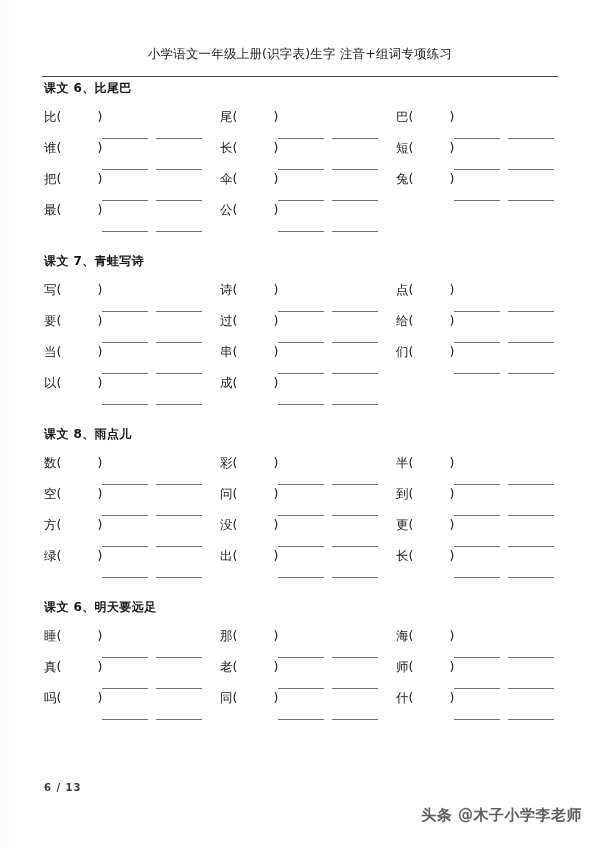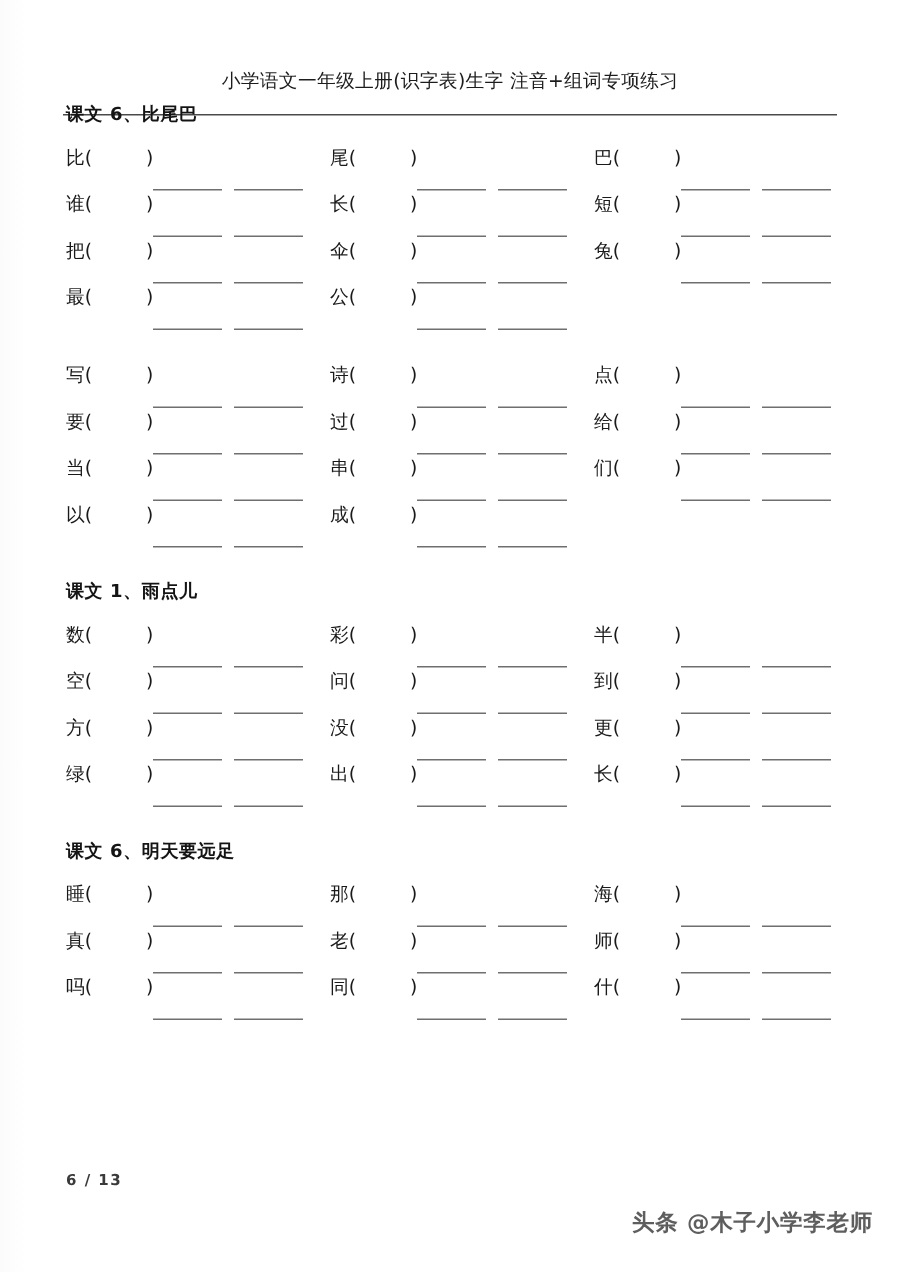--- a/index.html
+++ b/index.html
@@ -52,21 +52,21 @@
     left: 42px;
     top: 76px;
     width: 516px;
     height: 1px;
     background: #4a4a4a;
   }
 
   #sections {
     position: absolute;
     left: 0;
-    top: 68px;
+    top: 80px;
     width: 591px;
   }
 
   .section {
     position: relative;
     margin-bottom: 21px;
   }
 
   .section-heading {
     font-size: 12px;
@@ -246,20 +246,21 @@
           <div class="entry col-1">
             <span class="hanzi">公</span>
             <span class="paren-open">(</span>
             <span class="pinyin-slot"></span>
             <span class="paren-close">)</span>
             <span class="blanks"><span class="blank"></span><span class="blank"></span></span>
           </div>
         </div>
       </div>
       <div class="section">
+        <div class="section-heading">课文 7、青蛙写诗</div>
         <div class="row">
           <div class="entry col-0">
             <span class="hanzi">写</span>
             <span class="paren-open">(</span>
             <span class="pinyin-slot"></span>
             <span class="paren-close">)</span>
             <span class="blanks"><span class="blank"></span><span class="blank"></span></span>
           </div>
           <div class="entry col-1">
             <span class="hanzi">诗</span>
@@ -333,21 +334,21 @@
           <div class="entry col-1">
             <span class="hanzi">成</span>
             <span class="paren-open">(</span>
             <span class="pinyin-slot"></span>
             <span class="paren-close">)</span>
             <span class="blanks"><span class="blank"></span><span class="blank"></span></span>
           </div>
         </div>
       </div>
       <div class="section">
-        <div class="section-heading">课文 1、雨点儿</div>
+        <div class="section-heading">课文 8、雨点儿</div>
         <div class="row">
           <div class="entry col-0">
             <span class="hanzi">数</span>
             <span class="paren-open">(</span>
             <span class="pinyin-slot"></span>
             <span class="paren-close">)</span>
             <span class="blanks"><span class="blank"></span><span class="blank"></span></span>
           </div>
           <div class="entry col-1">
             <span class="hanzi">彩</span>

